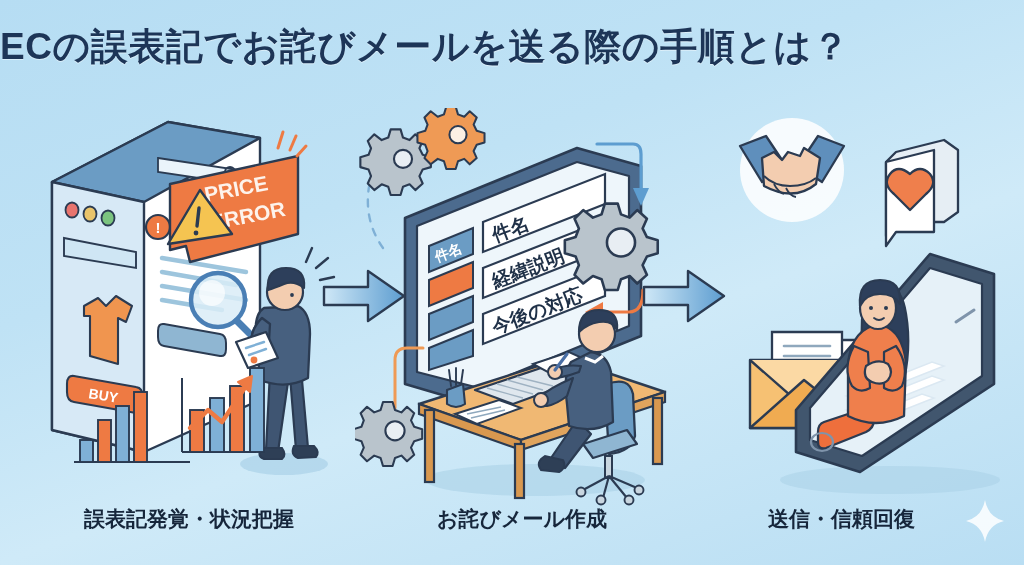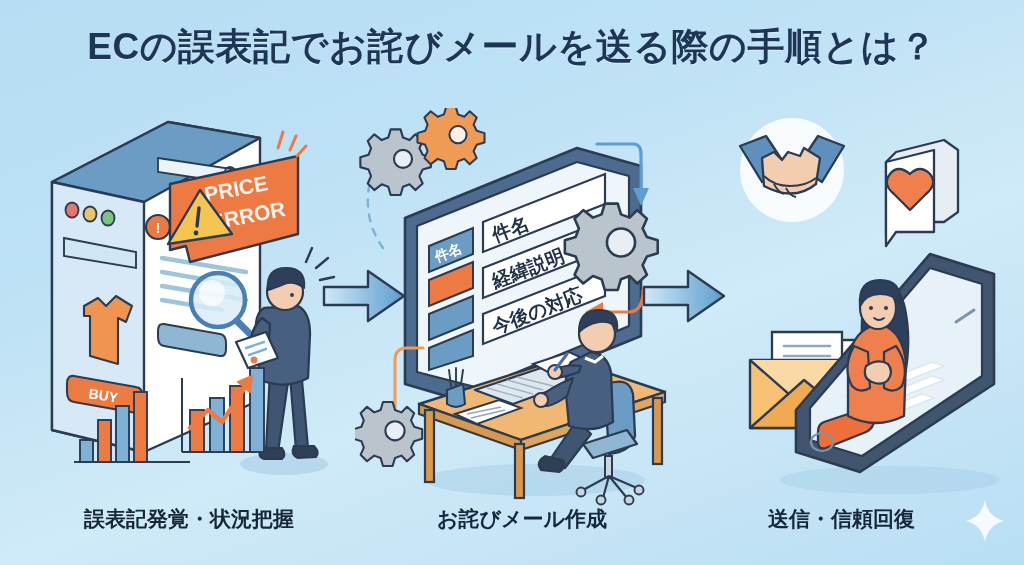--- a/index.html
+++ b/index.html
@@ -11,21 +11,20 @@
   #stage {
     position: relative;
     width: 1024px; height: 565px;
     background: linear-gradient(160deg, #b6ddf3 0%, #bfe2f5 35%, #cfeaf8 60%, #b9def3 100%);
     overflow: hidden;
   }
   
   #title {
     position: absolute;
     top: 22px; left: 0; width: 1024px;
-    text-align: center;
     font-size: 37px;
     font-weight: bold;
     letter-spacing: 0.5px;
     color: #1d3557;
     text-shadow: 0 1px 0 rgba(255,255,255,.45);
     white-space: nowrap;
   }
   
   .caption {
     position: absolute;

